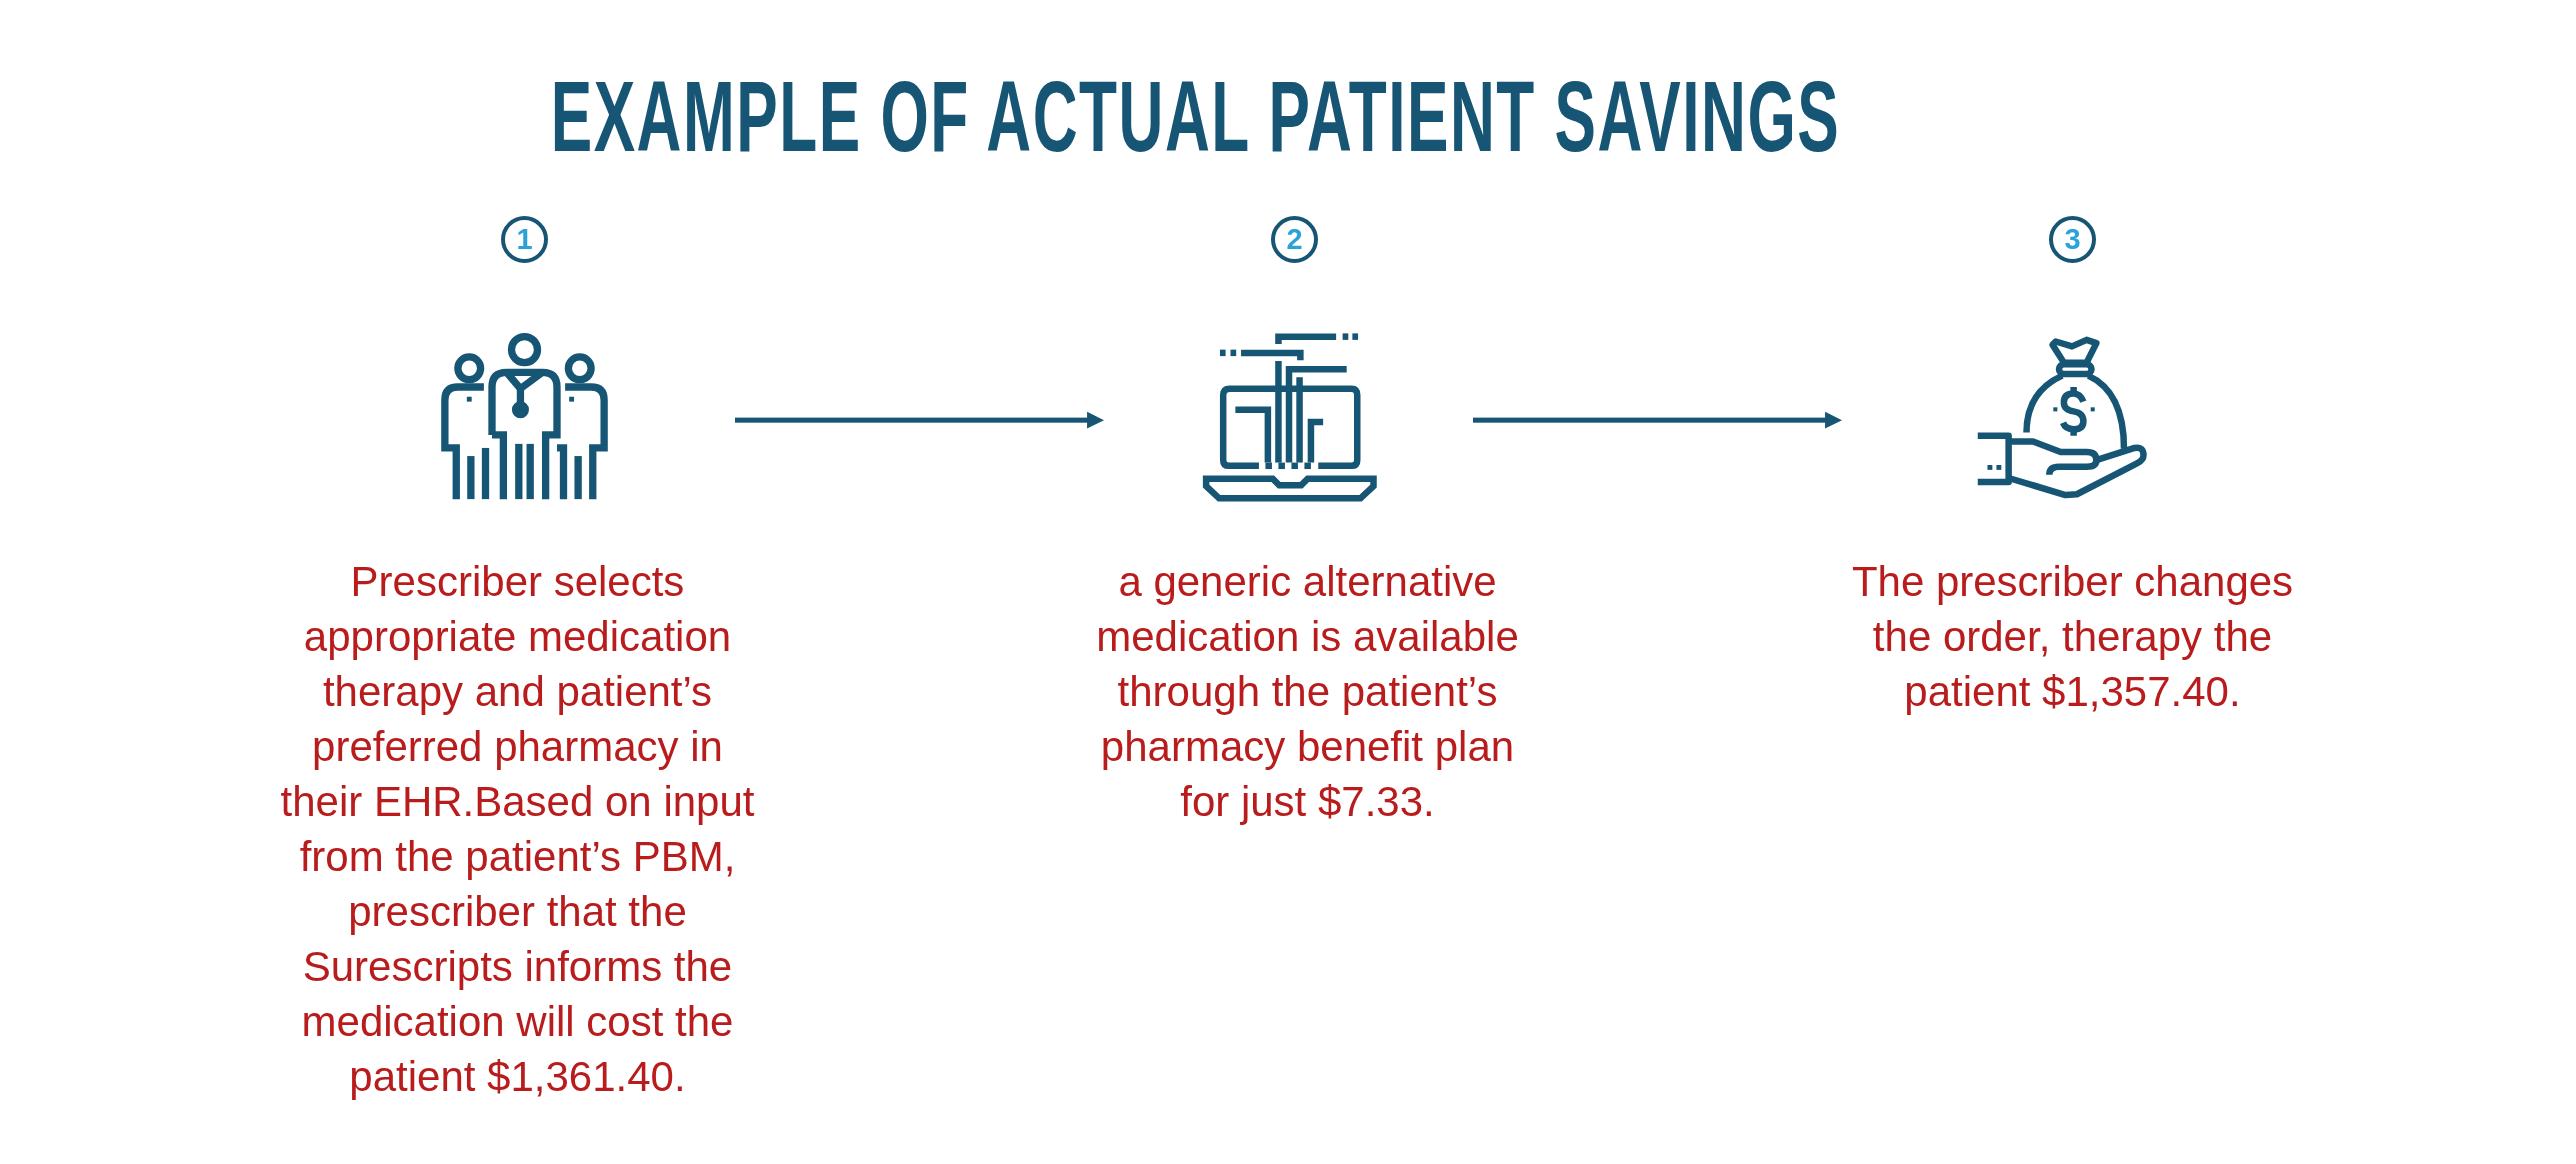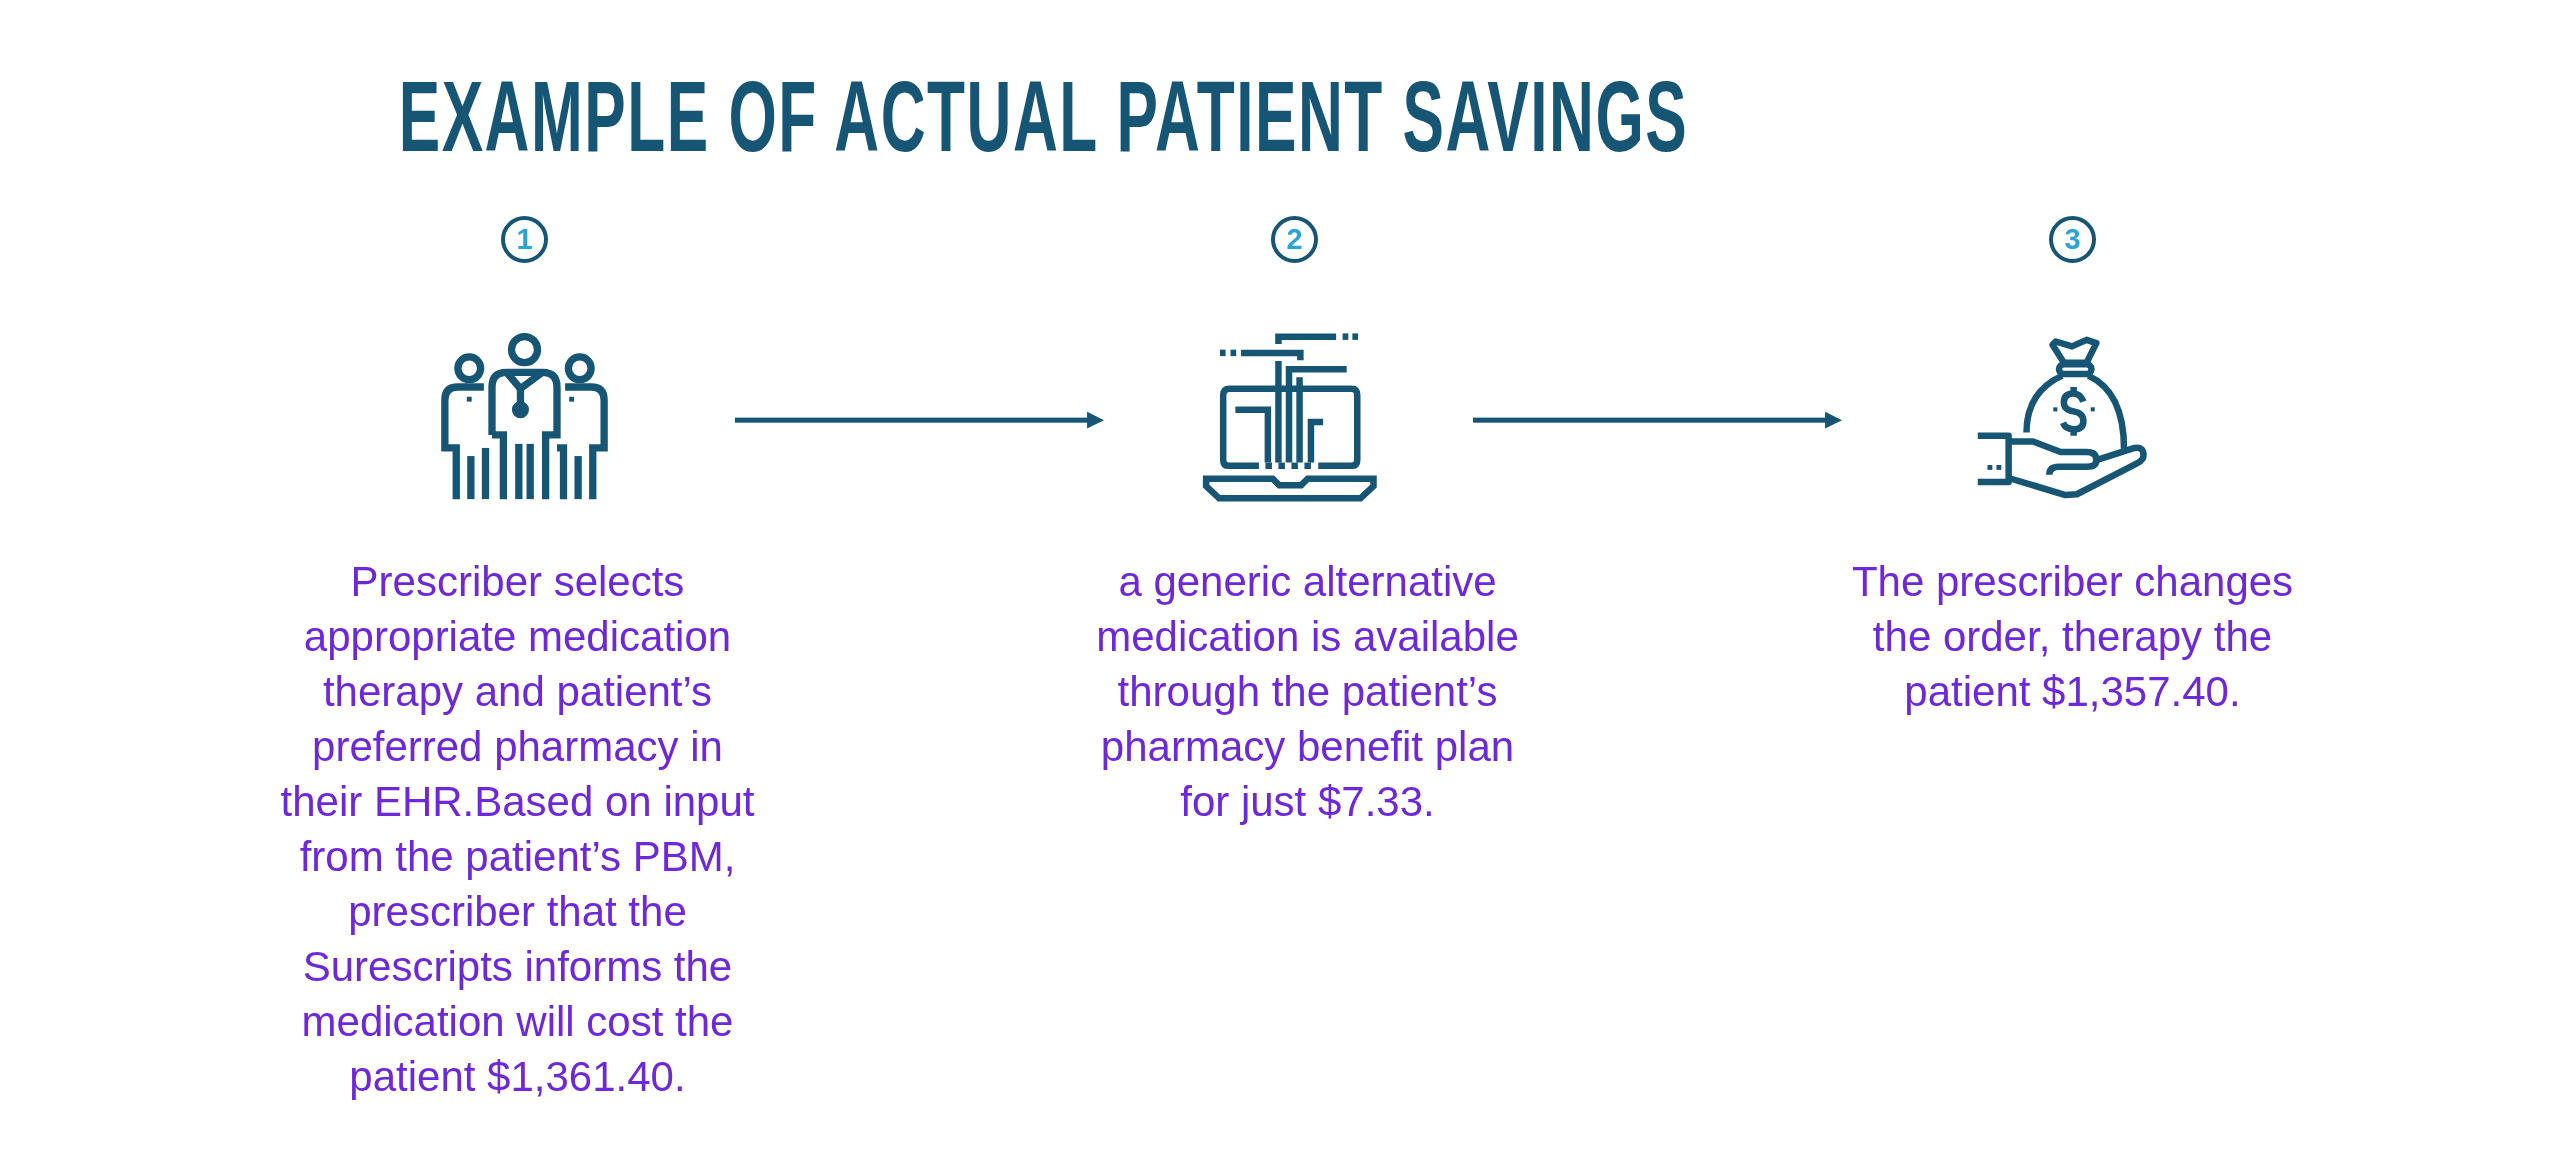--- a/index.html
+++ b/index.html
@@ -1,18 +1,18 @@
 <!DOCTYPE html>
 <html style="font-size:13.5px"><head>
 <meta charset="utf-8">
 <style>
   html, body { margin: 0; padding: 0; background: #ffffff; }
   body { width: 2576px; height: 1165px; position: relative; overflow: hidden; }
   .title {
-    position: absolute; left: 0; top: 61px; width: 2244px; text-align: left;
+    position: absolute; left: 0; top: 61px; width: 2244px; text-align: right;
     height: 110px;
   }
   .title span {
     display: inline-block;
     font-family: "Liberation Sans", sans-serif;
     font-weight: bold;
     font-size: 101px;
     line-height: 110px;
     letter-spacing: 2.5px;
     color: #175574;
@@ -28,21 +28,21 @@
     font-family: "Liberation Sans", sans-serif; font-weight: bold;
     font-size: 29px; color: #2aa3d9; top: 216px;
   }
   .icon { position: absolute; top: 322px; width: 203px; height: 195px; }
   .icon svg { width: 100%; height: 100%; }
   .arrow { position: absolute; top: 410px; height: 20.3px; }
   .arrow svg { width: 100%; height: 100%; display: block; }
   .desc {
     position: absolute; top: 554px; width: 643px; text-align: center;
     font-family: "Liberation Sans", sans-serif; font-size: 42px; line-height: 55px;
-    color: #6d28d9;
+    color: #b91c1c;
   }
   .desc div { white-space: nowrap; }
 </style>
 </head>
 <body>
 
 <div class="title">
   <span>EXAMPLE OF ACTUAL PATIENT SAVINGS</span>
 </div>
 

